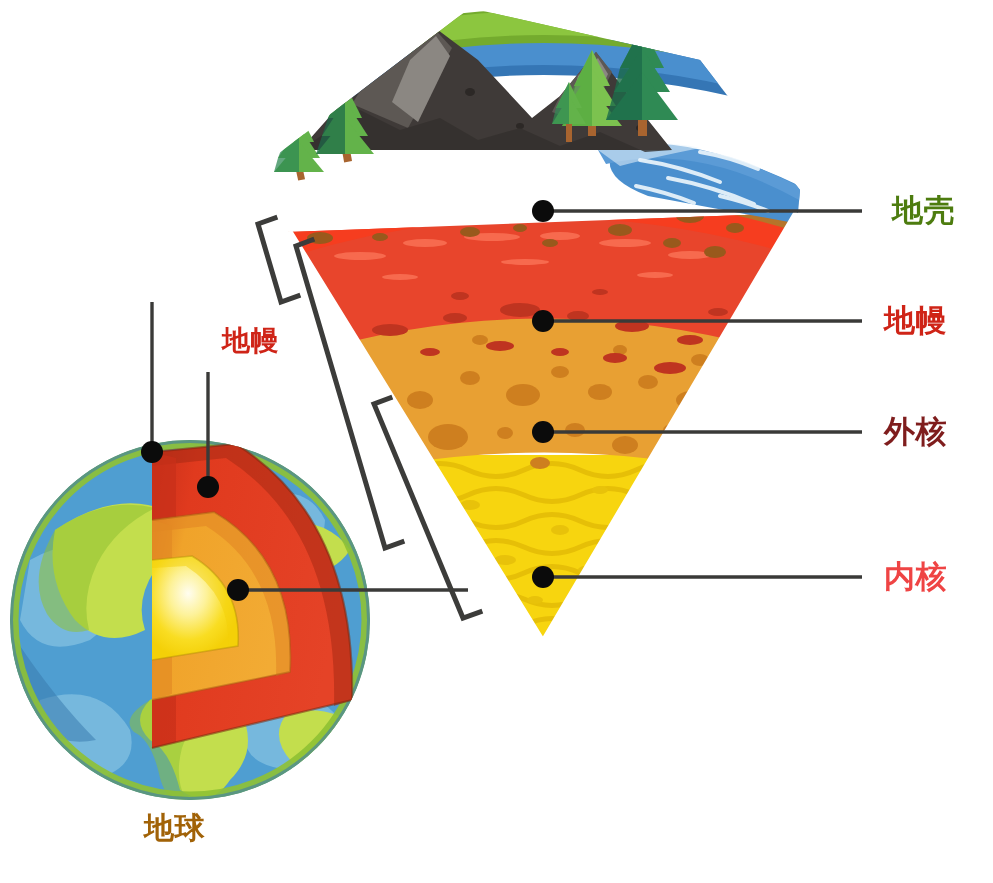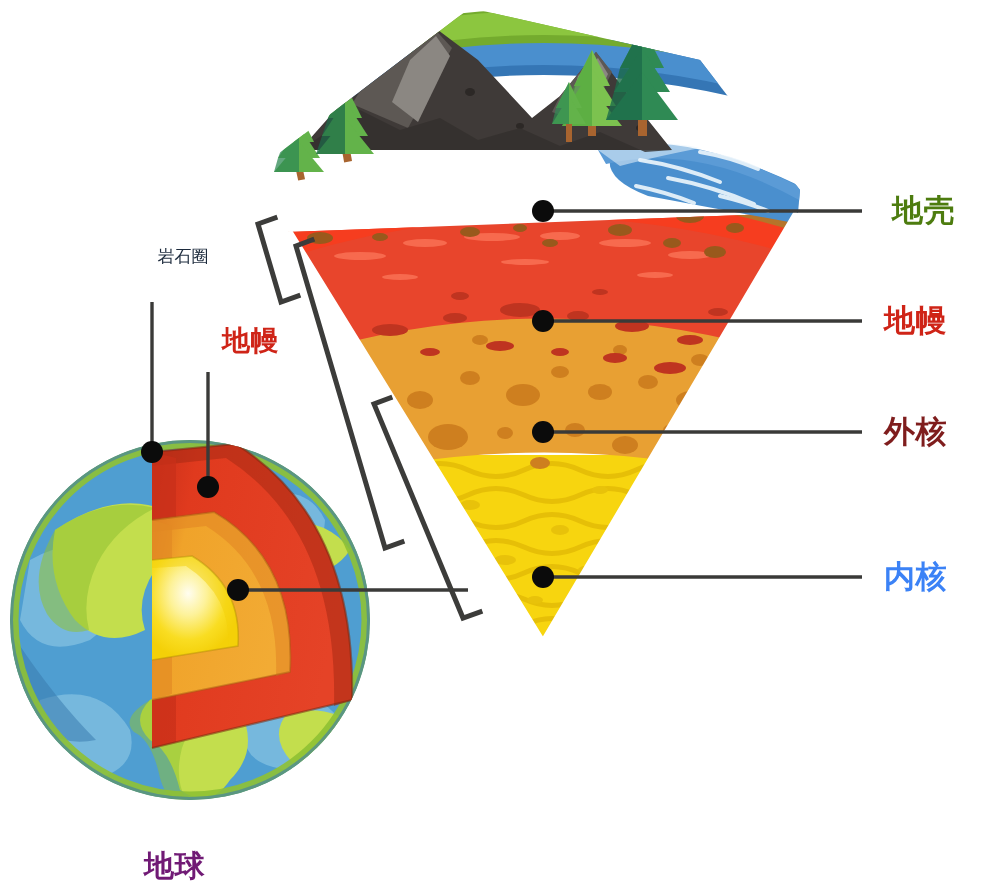--- a/index.html
+++ b/index.html
@@ -377,23 +377,22 @@
       <circle cx="238" cy="590" r="11"></circle>
     </g>
   </svg>
 
   <div class="lbl lbl-side" style="left:892px; top:193px; color:#4d7c0f;">地壳</div>
 
   <div class="lbl lbl-side" style="left:884px; top:303px; color:#cf2417;">地幔</div>
 
   <div class="lbl lbl-side" style="left:884px; top:414px; color:#7f1d1d;">外核</div>
 
-  <div class="lbl lbl-side" style="left:884px; top:559px; color:#3b82f6;">内核</div>
+  <div class="lbl lbl-side" style="left:884px; top:559px; color:#ef4444;">内核</div>
 
   <div class="lbl lbl-litho" style="left:78px; top:247px; width:210px;">
-    <div>岩石圈</div>
   </div>
 
   <div class="lbl lbl-mantle-left" style="left:222px; top:324px; color:#cf2417;">地幔</div>
 
-  <div class="lbl lbl-earth" style="left:144px; top:848px; color:#701a75;text-align:center;">地球</div>
+  <div class="lbl lbl-earth" style="left:144px; top:810px; color:#a16207;text-align:center;">地球</div>
 
 </div>
 
 </body></html>

